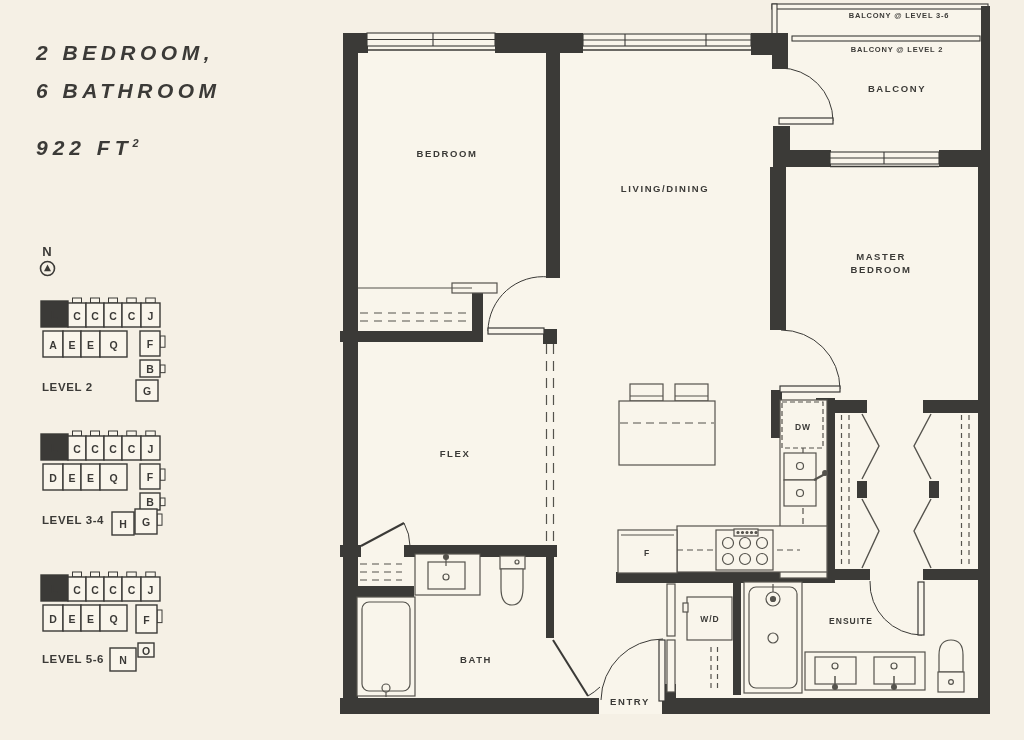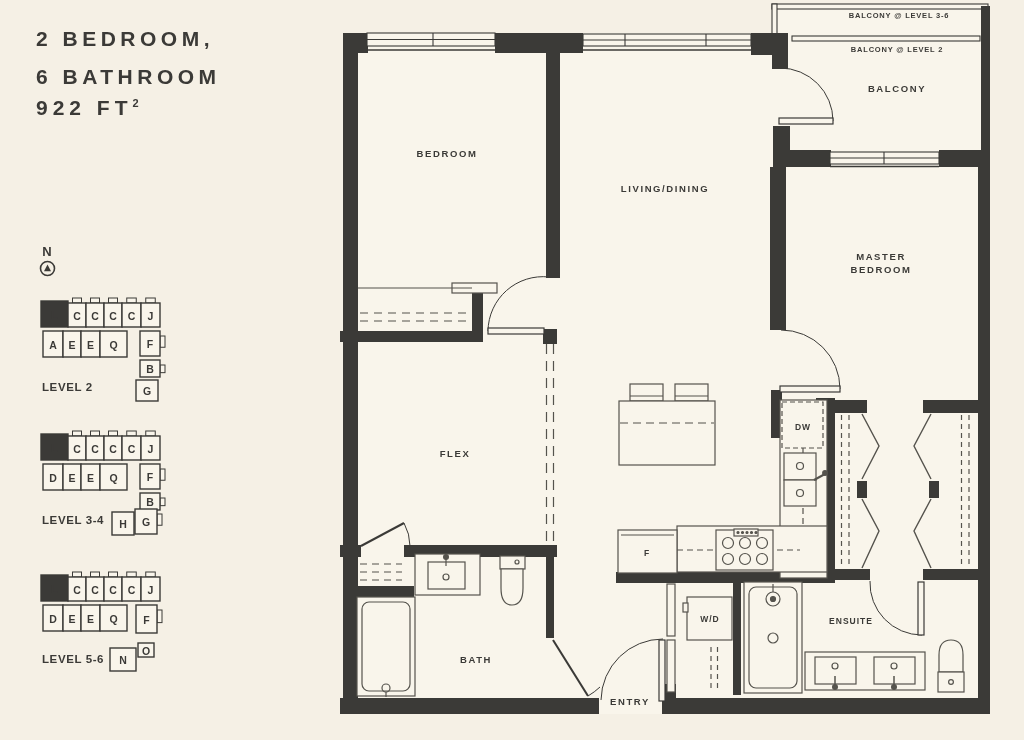--- a/index.html
+++ b/index.html
@@ -1,21 +1,21 @@
 <!DOCTYPE html>
 <html><head>
 <meta charset="utf-8">
 <style>
   html,body{margin:0;padding:0;}
   body{background:#e8e4da;font-family:"Liberation Sans", sans-serif;}
   #stage{position:relative;width:1024px;height:740px;background:#f5f0e5;overflow:hidden;margin:0 auto;}
   #planSvg{position:absolute;left:0;top:0;}
-  .panel{position:absolute;left:36px;top:20px;color:#3b3a37;}
+  .panel{position:absolute;left:36px;top:34px;color:#3b3a37;font-style:italic;}
   .title-line{font-size:21px;font-weight:700;letter-spacing:4.5px;line-height:38px;color:#3b3a37;}
-  .area{font-size:21px;font-weight:700;letter-spacing:5px;color:#3b3a37;}
+  .area{margin-top:26px;font-size:21px;font-weight:700;letter-spacing:5px;color:#3b3a37;}
   .area sup{font-size:11px;letter-spacing:1px;}
   .compass{position:absolute;left:33px;top:244px;width:28px;text-align:center;color:#3b3a37;}
   .compass .n{font-size:13px;font-weight:700;letter-spacing:0;}
   .compass svg{display:block;margin:1px auto 0;}
   text{font-family:"Liberation Sans", sans-serif;fill:#3b3a37;}
   .room-label{font-size:9.5px;font-weight:700;letter-spacing:1.6px;}
   .small-label{font-size:8.5px;font-weight:700;letter-spacing:1px;}
   .tiny-label{font-size:7.5px;font-weight:700;letter-spacing:0.8px;}
   .level-label{font-size:11.5px;font-weight:700;letter-spacing:0.6px;}
   .unit-letter{font-size:10.5px;font-weight:700;}

